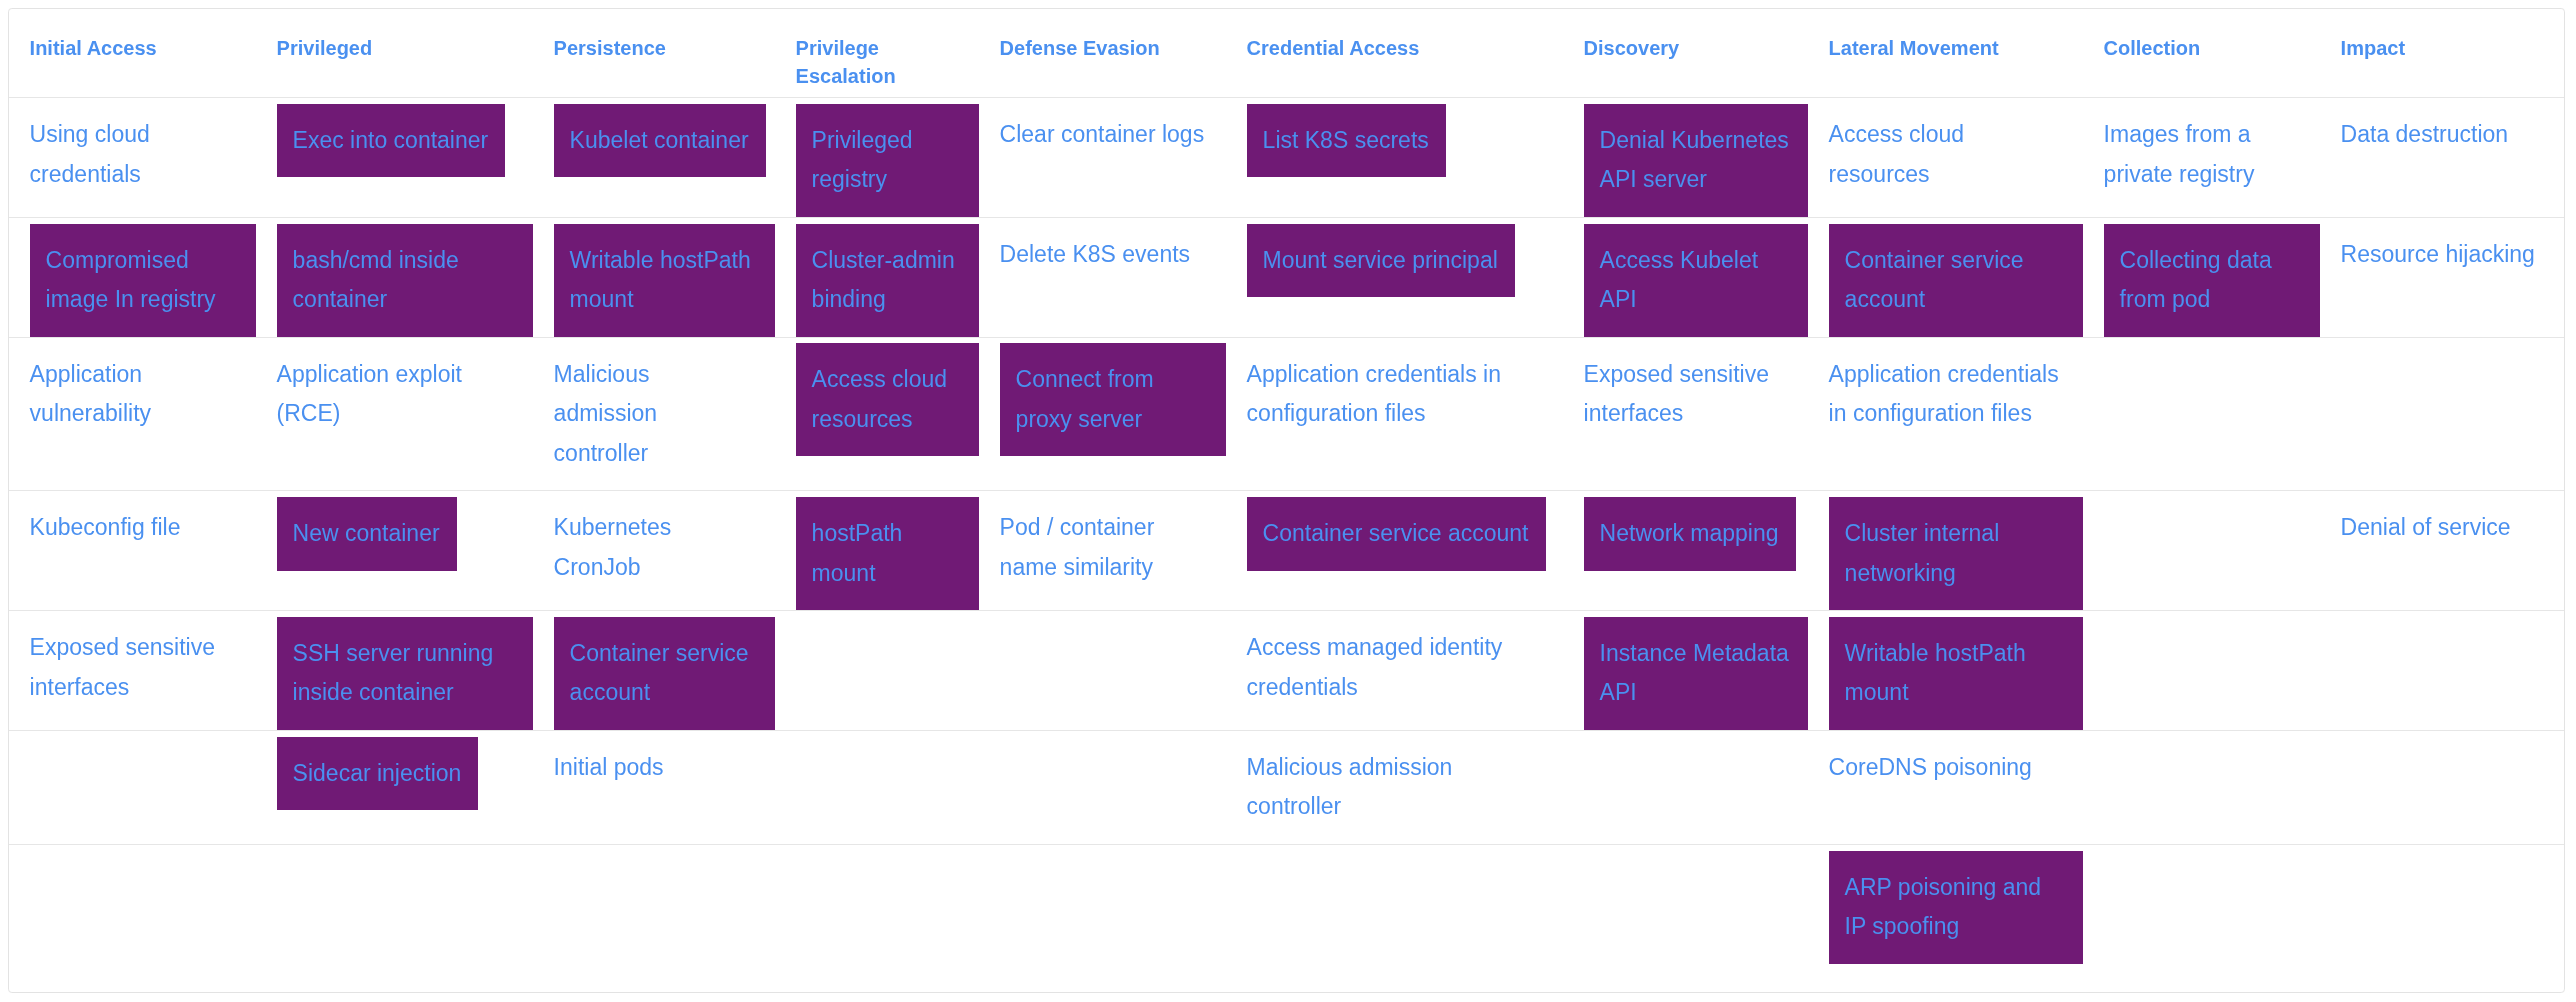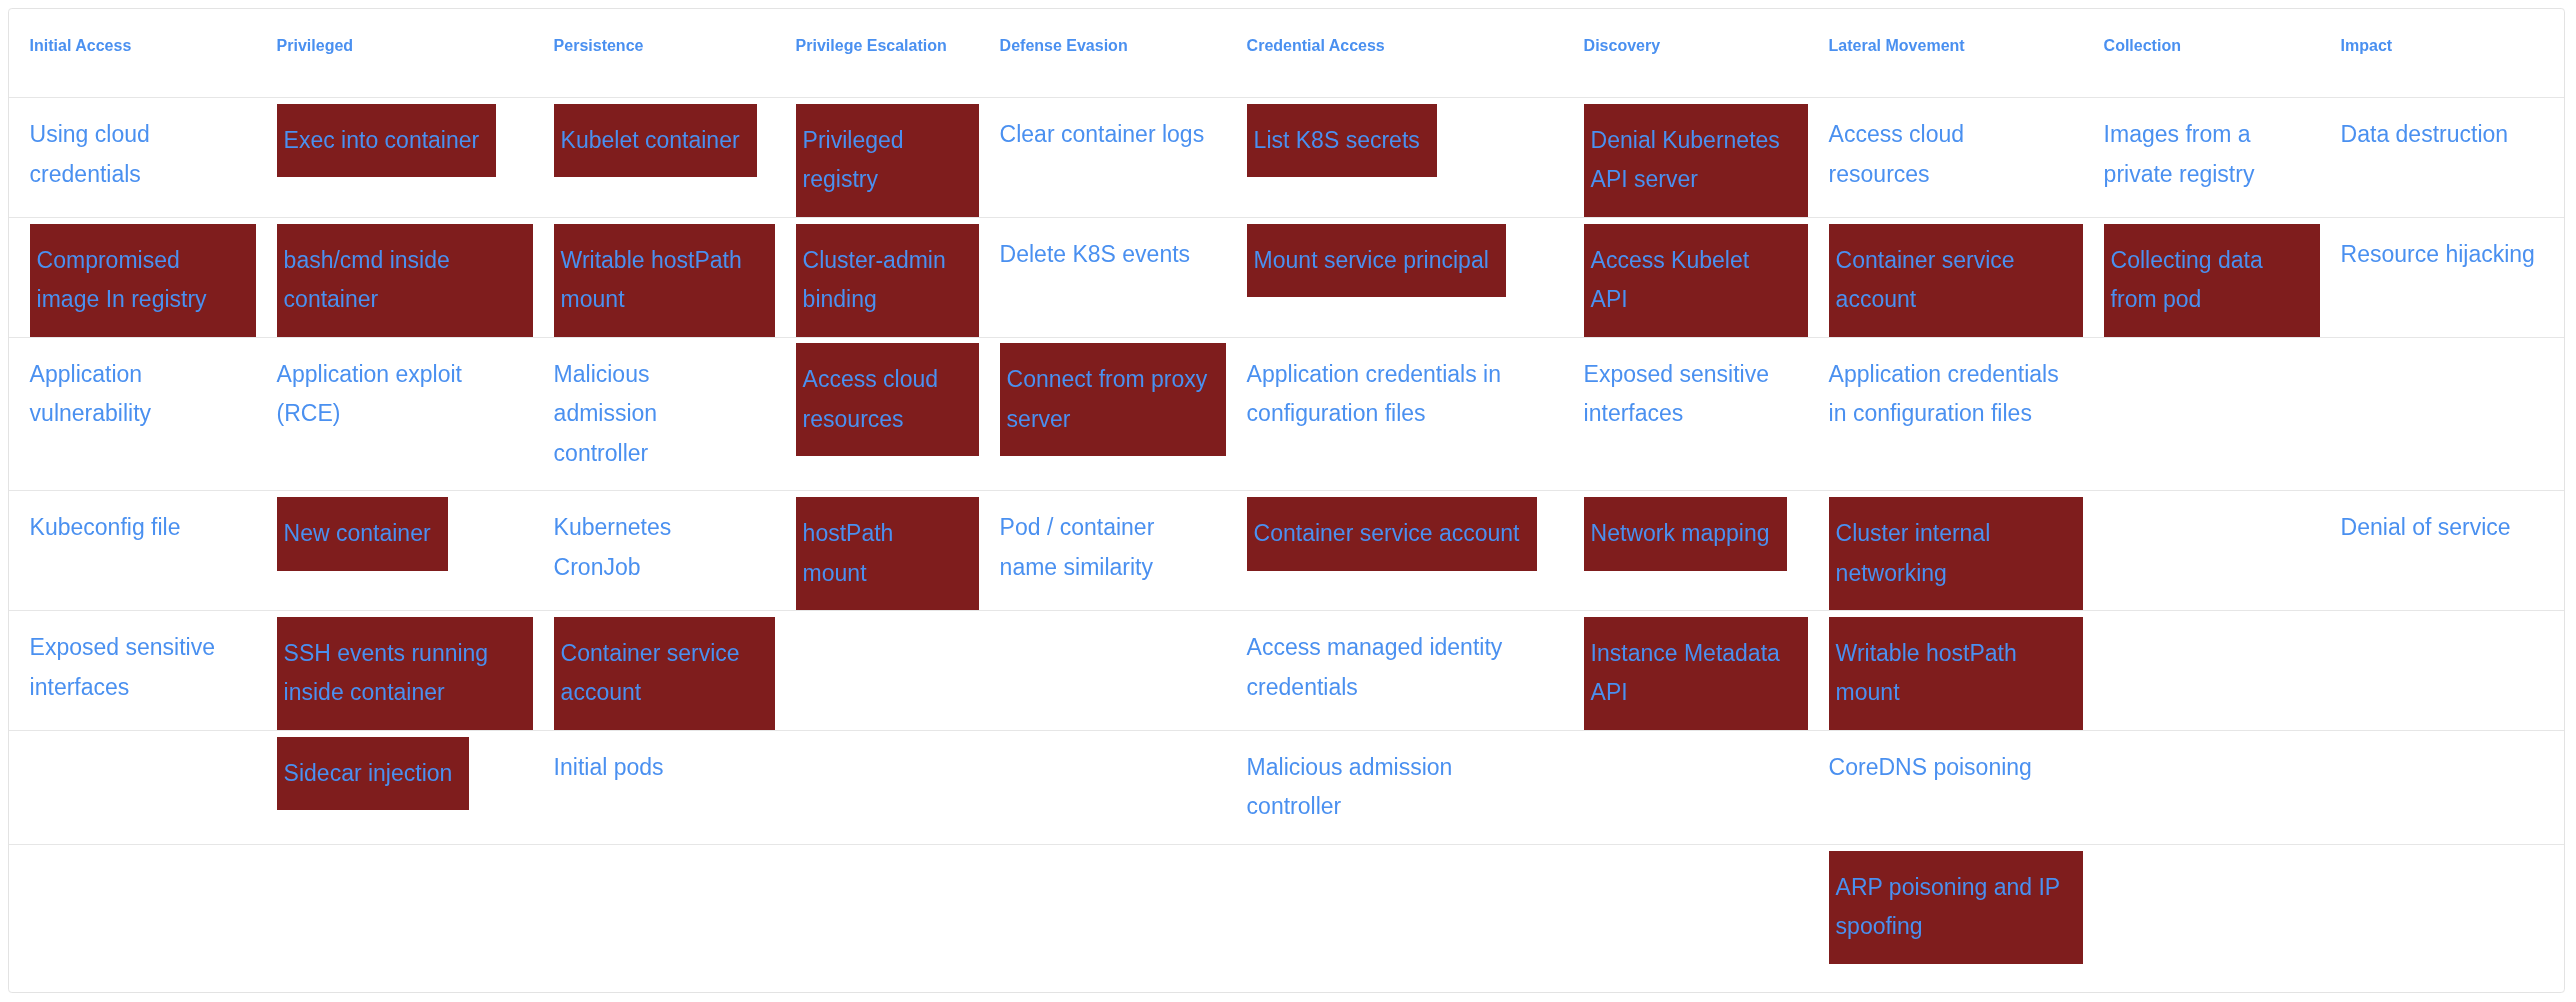--- a/index.html
+++ b/index.html
@@ -41,21 +41,21 @@
   table.matrix col.c5 { width: 337px; }
   table.matrix col.c6 { width: 245px; }
   table.matrix col.c7 { width: 275px; }
   table.matrix col.c8 { width: 237px; }
   table.matrix col.c9 { width: 244px; }
 
   thead th {
     text-align: left;
     vertical-align: top;
     color: #4a90f0;
-    font-size: 16px;
+    font-size: 20px;
     font-weight: bold;
     line-height: 1.38;
     padding: 26.6px 21px 0 21px;
     border-bottom: 0.9px solid #e6e6e6;
     height: 89px;
     box-sizing: border-box;
   }
   thead th .hdr-label { display: block; }
 
   tbody td {
@@ -69,22 +69,22 @@
 
   .cell-inner {
     display: inline-block;
     color: #4a90f0;
     font-size: 23px;
     line-height: 1.72;
     padding: 17px 21px 17px 21px;
     box-sizing: border-box;
   }
   .cell-inner.hl {
-    background: #7f1d1d;
-    padding: 17px 17px 17px 7px;
+    background: #701a75;
+    padding: 17px 17px 17px 16px;
     margin: 5.7px 0 0 21px;
   }
   .cell-inner.empty { padding: 0; }
 </style>
 </head>
 <body>
 
 <div class="matrix-frame">
   <table class="matrix">
     <colgroup>
@@ -177,21 +177,21 @@
           <td><div class="cell-inner hl">hostPath mount</div></td>
           <td><div class="cell-inner">Pod / container name similarity</div></td>
           <td><div class="cell-inner hl">Container service account</div></td>
           <td><div class="cell-inner hl">Network mapping</div></td>
           <td><div class="cell-inner hl">Cluster internal networking</div></td>
           <td><div class="cell-inner empty"></div></td>
           <td><div class="cell-inner">Denial of service</div></td>
         </tr>
         <tr>
           <td><div class="cell-inner">Exposed sensitive interfaces</div></td>
-          <td><div class="cell-inner hl">SSH events running inside container</div></td>
+          <td><div class="cell-inner hl">SSH server running inside container</div></td>
           <td><div class="cell-inner hl">Container service account</div></td>
           <td><div class="cell-inner empty"></div></td>
           <td><div class="cell-inner empty"></div></td>
           <td><div class="cell-inner">Access managed identity credentials</div></td>
           <td><div class="cell-inner hl">Instance Metadata API</div></td>
           <td><div class="cell-inner hl">Writable hostPath mount</div></td>
           <td><div class="cell-inner empty"></div></td>
           <td><div class="cell-inner empty"></div></td>
         </tr>
         <tr>

